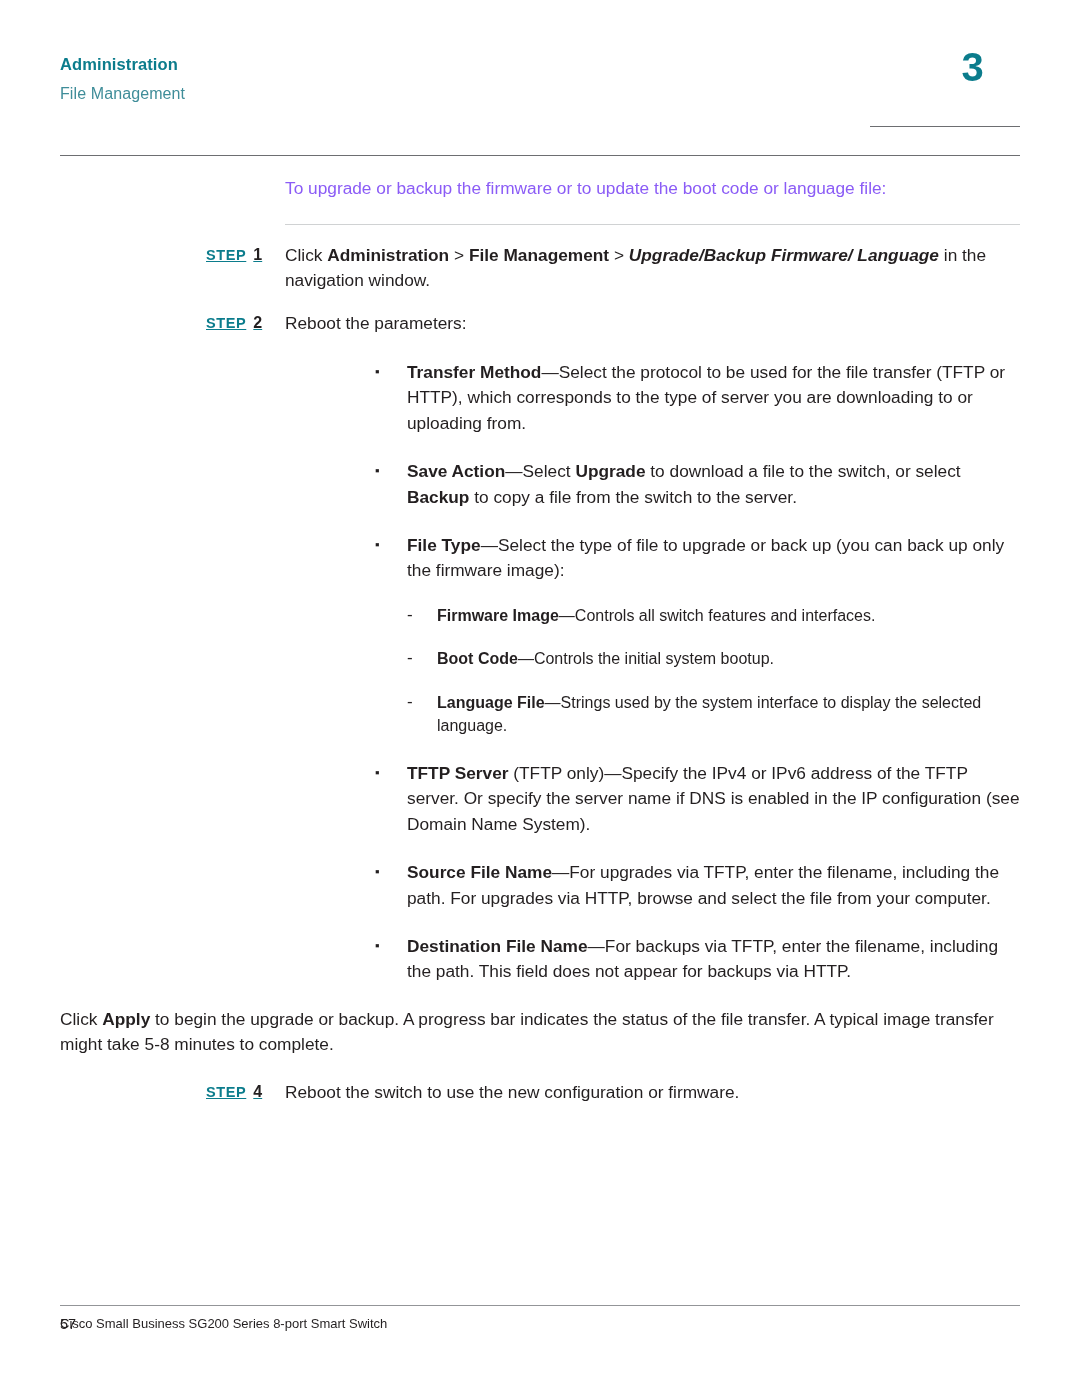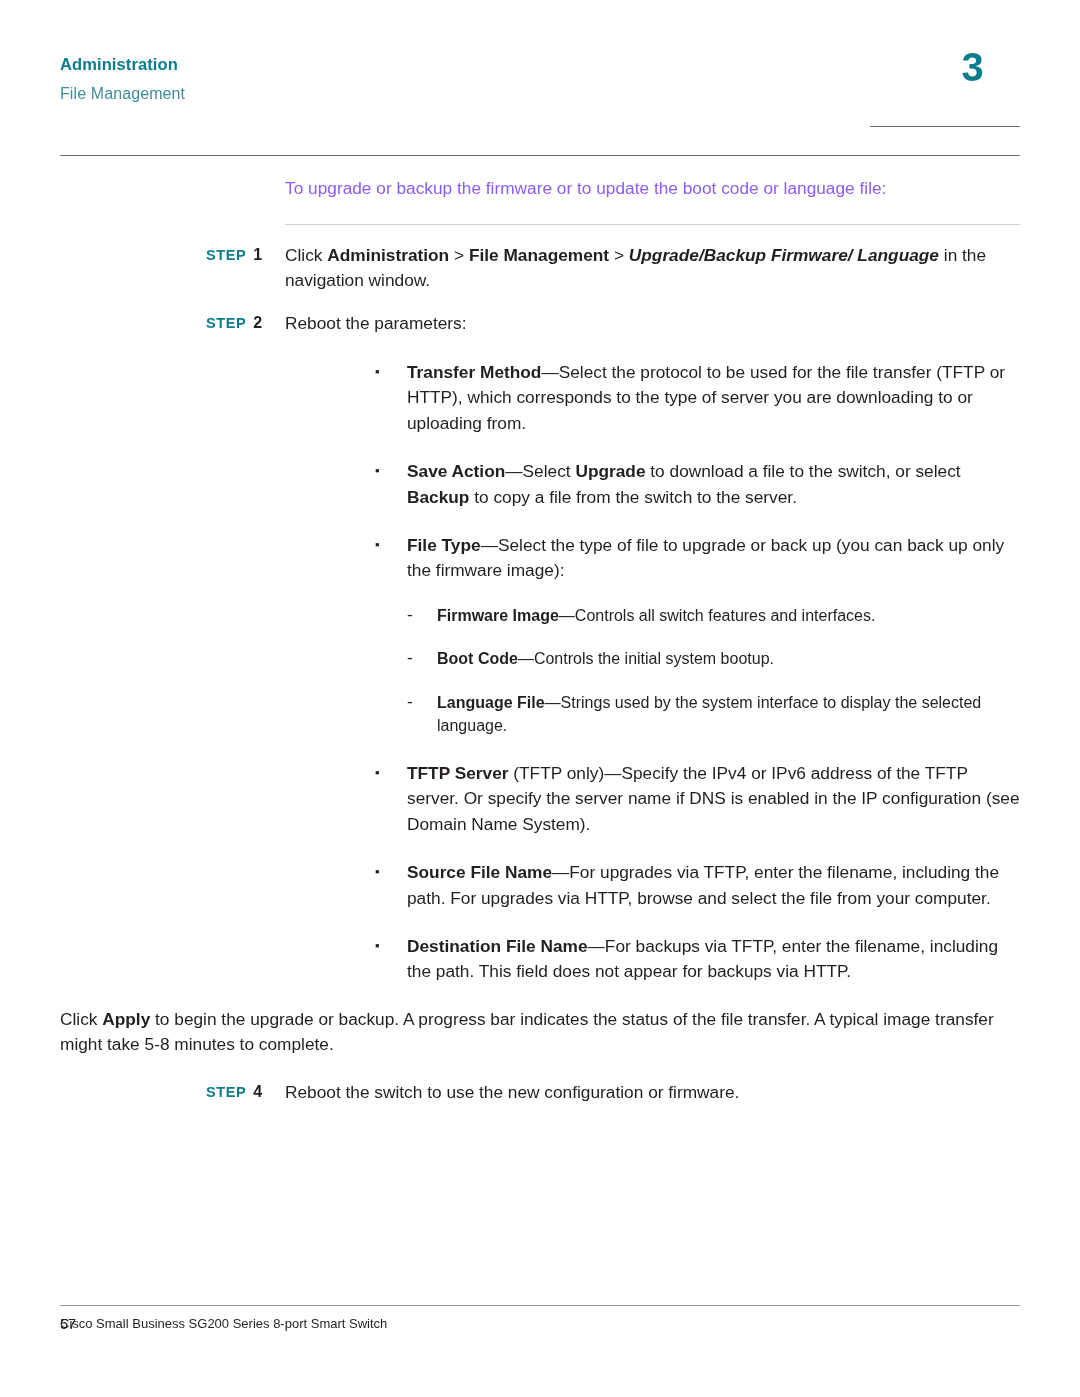--- a/index.html
+++ b/index.html
@@ -100,20 +100,21 @@
     box-sizing: border-box;
     padding-right: 18px;
     text-align: left;
     padding-left: 146px;
     color: #0b7c8c;
     font-weight: bold;
     font-size: 14.5px;
     letter-spacing: 0.6px;
     white-space: nowrap;
     padding-top: 3px;
+    text-decoration: underline;
   }
   .step-label .num {
     color: #231f20;
     font-weight: bold;
     font-size: 16px;
     letter-spacing: 0;
     margin-left: 7px;
   }
   .step-text {
     flex: 1;

